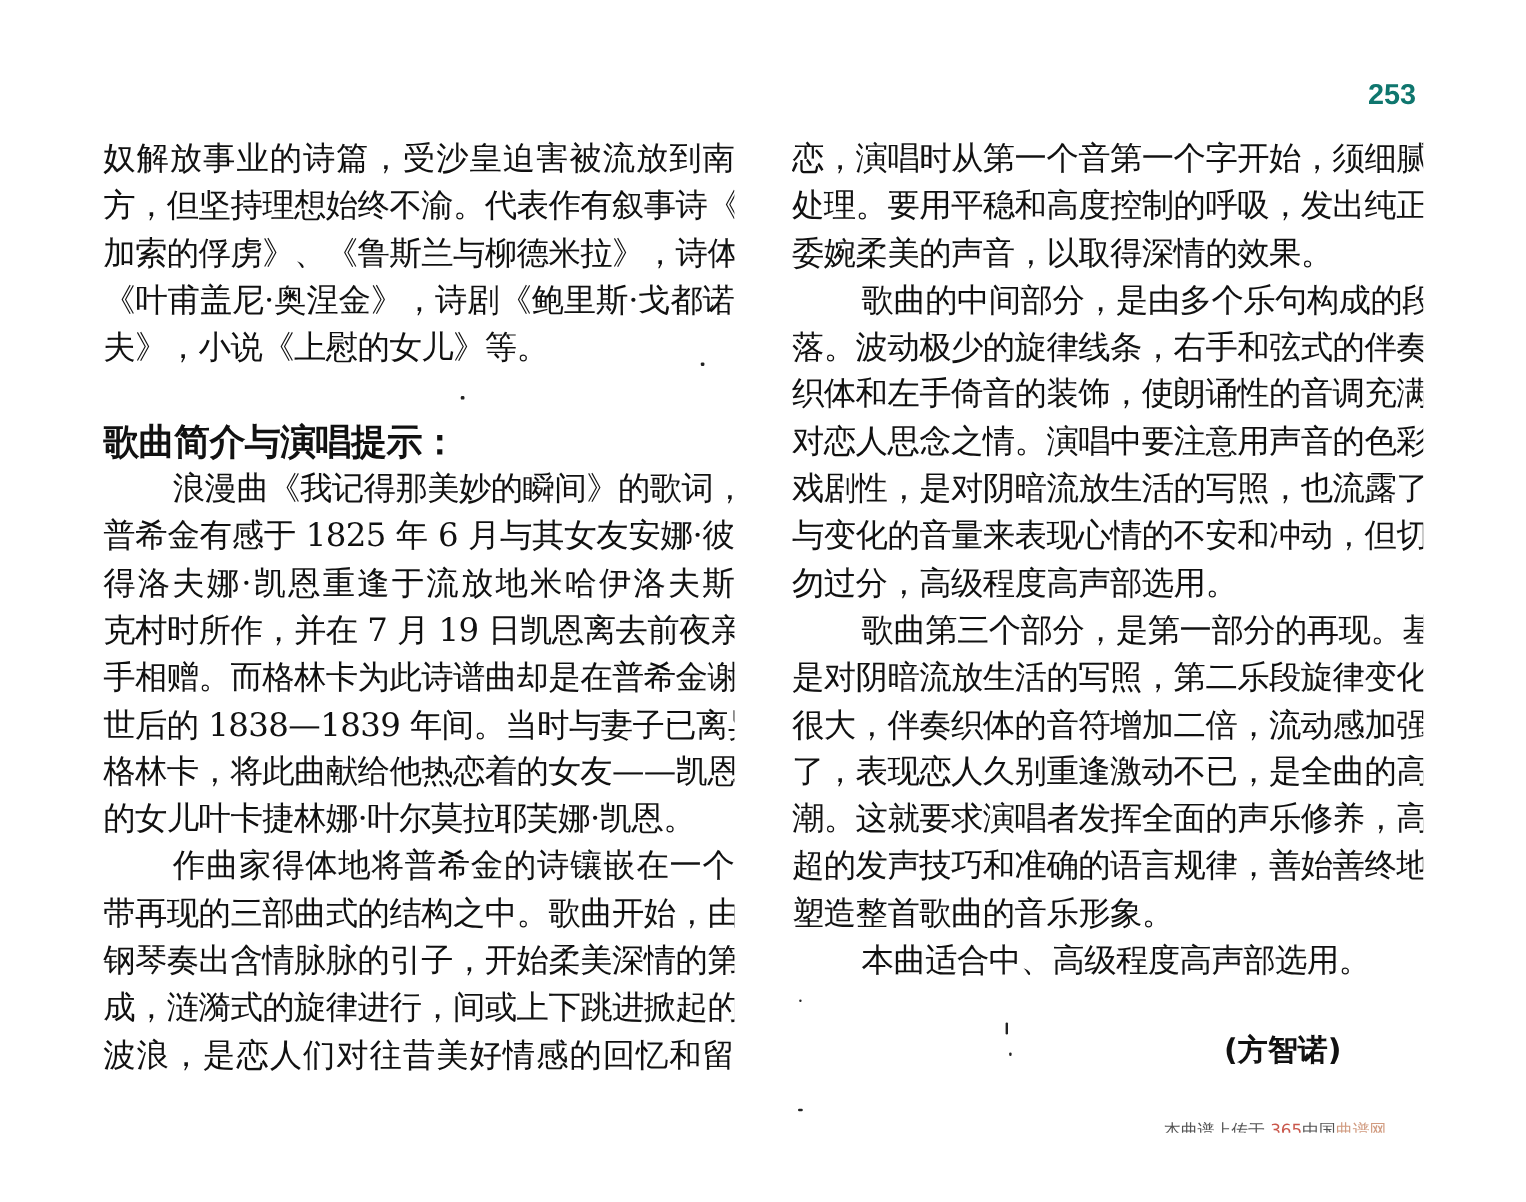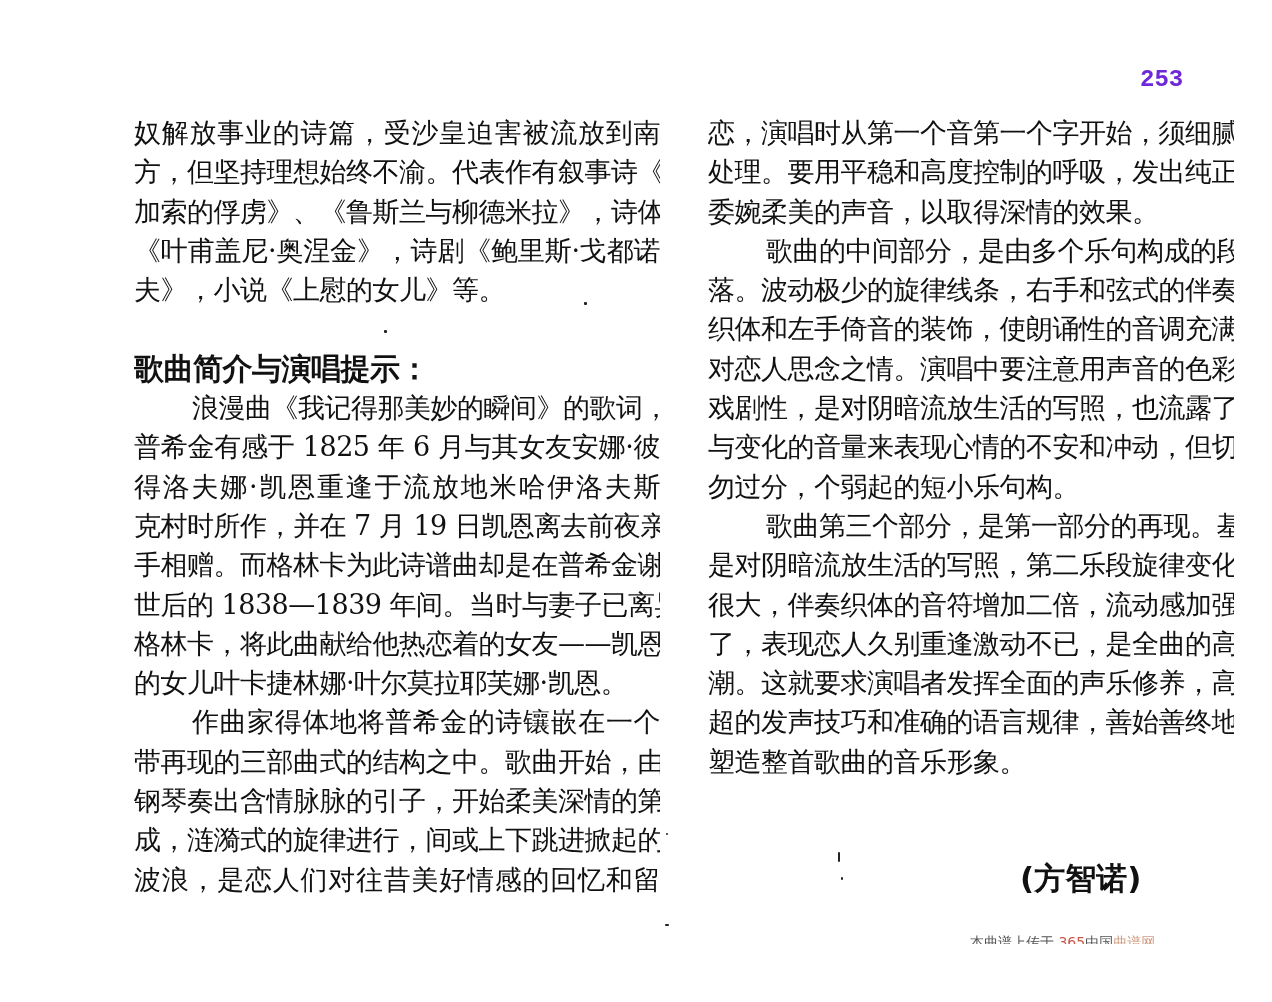--- a/index.html
+++ b/index.html
@@ -1,29 +1,29 @@
 <!DOCTYPE html>
 <html><head>
 <meta charset="utf-8">
 <style>
   html, body { margin:0; padding:0; background:#ffffff; }
   body { width:1272px; height:1002px; position:relative; overflow:hidden;
          font-family:"DejaVu Serif","Liberation Serif",serif; color:#111; }
   .page-number { position:absolute; left:1140px; top:66px; font-size:24px; font-weight:bold;
-                 font-family:Liberation Mono, monospace; color:#6d28d9; }
-  .column { position:absolute; top:113px; width:526px;margin-left:48px; }
+                 font-family:Liberation Sans, sans-serif; color:#0f766e; }
+  .column { position:absolute; top:113px; width:526px; }
   .col-left { left:86px; }
   .col-right { left:660px; }
   .line { display:block; height:39.3px; line-height:39.3px; font-size:27px; white-space:nowrap;
           text-align:justify; text-align-last:justify; overflow:hidden; letter-spacing:-0.5px; }
   .line.short { text-align-last:left; }
   .line.indent { padding-left:58px; }
   .heading { font-weight:bold; font-family:"DejaVu Sans","Liberation Sans",sans-serif; font-size:30px; }
   .gap { display:block; height:39.3px; }
-  .author { position:absolute; left:1020px; top:858px; font-size:31px; font-weight:bold;
+  .author { position:absolute; left:1020px; top:858px; font-size:25px; font-weight:bold;
             font-family:"DejaVu Sans","Liberation Sans",sans-serif; }
   .watermark { position:absolute; left:970px; top:934px; font-size:14px; height:10px; overflow:hidden;
                font-family:"DejaVu Sans","Liberation Sans",sans-serif; color:#333; opacity:0.85; }
   .watermark .wm-red { color:#c0392b; }
   .watermark .wm-tan { color:#c98a6a; }
   .speck { position:absolute; background:#222; border-radius:1px; }
 </style>
 </head>
 <body>
 
@@ -66,30 +66,33 @@
       <span class="line">处理。要用平稳和高度控制的呼吸，发出纯正</span>
       <span class="line short">委婉柔美的声音，以取得深情的效果。</span>
     </div>
     <div>
       <span class="line indent">歌曲的中间部分，是由多个乐句构成的段</span>
       <span class="line">落。波动极少的旋律线条，右手和弦式的伴奏</span>
       <span class="line">织体和左手倚音的装饰，使朗诵性的音调充满</span>
       <span class="line">对恋人思念之情。演唱中要注意用声音的色彩</span>
       <span class="line">戏剧性，是对阴暗流放生活的写照，也流露了</span>
       <span class="line">与变化的音量来表现心情的不安和冲动，但切</span>
-      <span class="line short">勿过分，个弱起的短小乐句构。</span>
+      <span class="line short">勿过分，高级程度高声部选用。</span>
     </div>
     <div>
       <span class="line indent">歌曲第三个部分，是第一部分的再现。基</span>
       <span class="line">是对阴暗流放生活的写照，第二乐段旋律变化</span>
       <span class="line">很大，伴奏织体的音符增加二倍，流动感加强</span>
       <span class="line">了，表现恋人久别重逢激动不已，是全曲的高</span>
       <span class="line">潮。这就要求演唱者发挥全面的声乐修养，高</span>
       <span class="line">超的发声技巧和准确的语言规律，善始善终地</span>
       <span class="line short">塑造整首歌曲的音乐形象。</span>
+    </div>
+    <div>
+      <span class="line indent short">本曲适合中、高级程度高声部选用。</span>
     </div>
   </div>
 
   <div class="author">(方智诺)</div>
 
   <div class="watermark">
     <span>本曲谱上传于</span>
     <span class="wm-red">365</span><span>中国</span><span class="wm-tan">曲谱网</span>
   </div>
 

